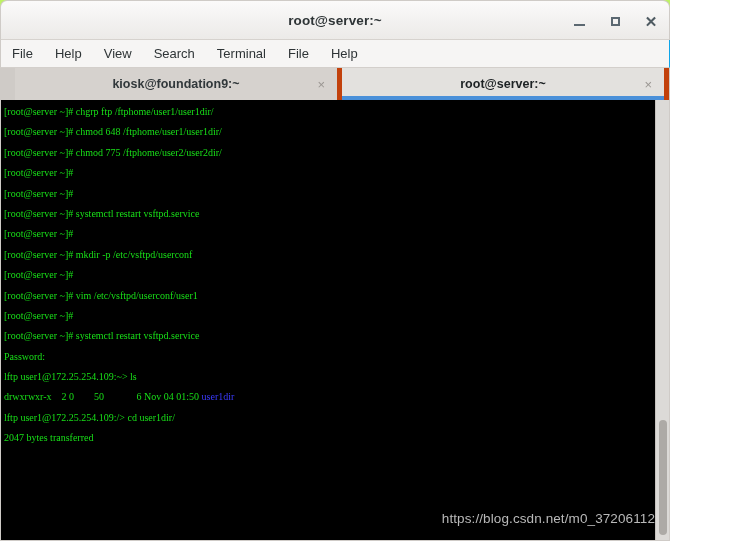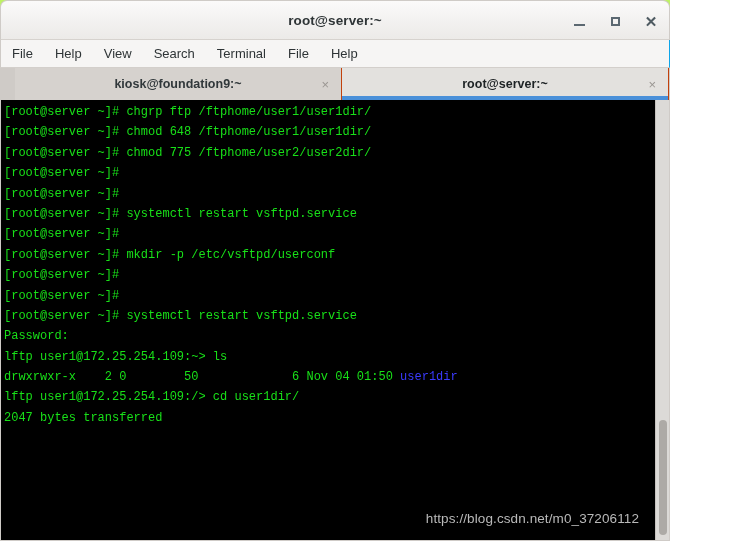--- a/index.html
+++ b/index.html
@@ -117,21 +117,21 @@
     padding-left: 14px;
   }
   .tab {
     position: relative;
     flex: 1 1 0;
     display: flex;
     align-items: center;
     justify-content: center;
     box-sizing: border-box;
     background: #d6d2ce;
-    border-right: 1px solid #c2410c;
+    border-right: 5px solid #c2410c;
   }
   .tab.active {
     background: #e3e1de;
   }
   .tab .tab-label {
     font-size: 12.5px;
     font-weight: bold;
     color: #31383b;
     white-space: nowrap;
   }
@@ -171,42 +171,42 @@
   }
   .term-screen {
     position: relative;
     flex: 1 1 auto;
     background: #000000;
     overflow: hidden;
     padding: 2px 0 0 3px;
     box-sizing: border-box;
   }
   .term-line {
-    font-family: Liberation Mono, monospace;
-    font-size: 12px;
+    font-family: Liberation Serif, serif;
+    font-size: 10px;
     line-height: 20.4px;
     height: 20.4px;
     color: #18e018;
     white-space: pre;
     letter-spacing: 0px;
   }
   .c-green  { color: #18e018; margin-top: 44px; }
   .c-blue   { color: #3b3bff; }
   .cursor {
     display: inline-block;
     width: 8.35px;
     height: 15px;
     background: #18e018;
     vertical-align: -3px;
   }
 
   
   .watermark {
     position: absolute;
-    right: 16px;
+    right: 0px;
     bottom: 14px;
     font-family: "Liberation Sans", sans-serif;
     font-size: 13.5px;
     color: #b9b9b9;
     white-space: nowrap;
     letter-spacing: 0.1px;
   }
 
   
   .scrollbar {
@@ -272,20 +272,21 @@
     <div class="term-screen">
       <div class="term-line">[root@server ~]# chgrp ftp /ftphome/user1/user1dir/</div>
       <div class="term-line">[root@server ~]# chmod 648 /ftphome/user1/user1dir/</div>
       <div class="term-line">[root@server ~]# chmod 775 /ftphome/user2/user2dir/</div>
       <div class="term-line">[root@server ~]# </div>
       <div class="term-line">[root@server ~]# </div>
       <div class="term-line">[root@server ~]# systemctl restart vsftpd.service</div>
       <div class="term-line">[root@server ~]# </div>
       <div class="term-line">[root@server ~]# mkdir -p /etc/vsftpd/userconf</div>
       <div class="term-line">[root@server ~]# </div>
+      <div class="term-line">[root@server ~]# vim /etc/vsftpd/userconf/user1</div>
       <div class="term-line">[root@server ~]# </div>
       <div class="term-line">[root@server ~]# systemctl restart vsftpd.service</div>
       <div class="term-line">Password:</div>
       <div class="term-line">lftp user1@172.25.254.109:~&gt; ls</div>
 
       <div class="term-line"><span class="c-green">drwxrwxr-x    2 0        50             6 Nov 04 01:50 </span><span class="c-blue">user1dir</span></div>
 
       <div class="term-line">lftp user1@172.25.254.109:/&gt; cd user1dir/</div>
       <div class="term-line">2047 bytes transferred</div>
 

